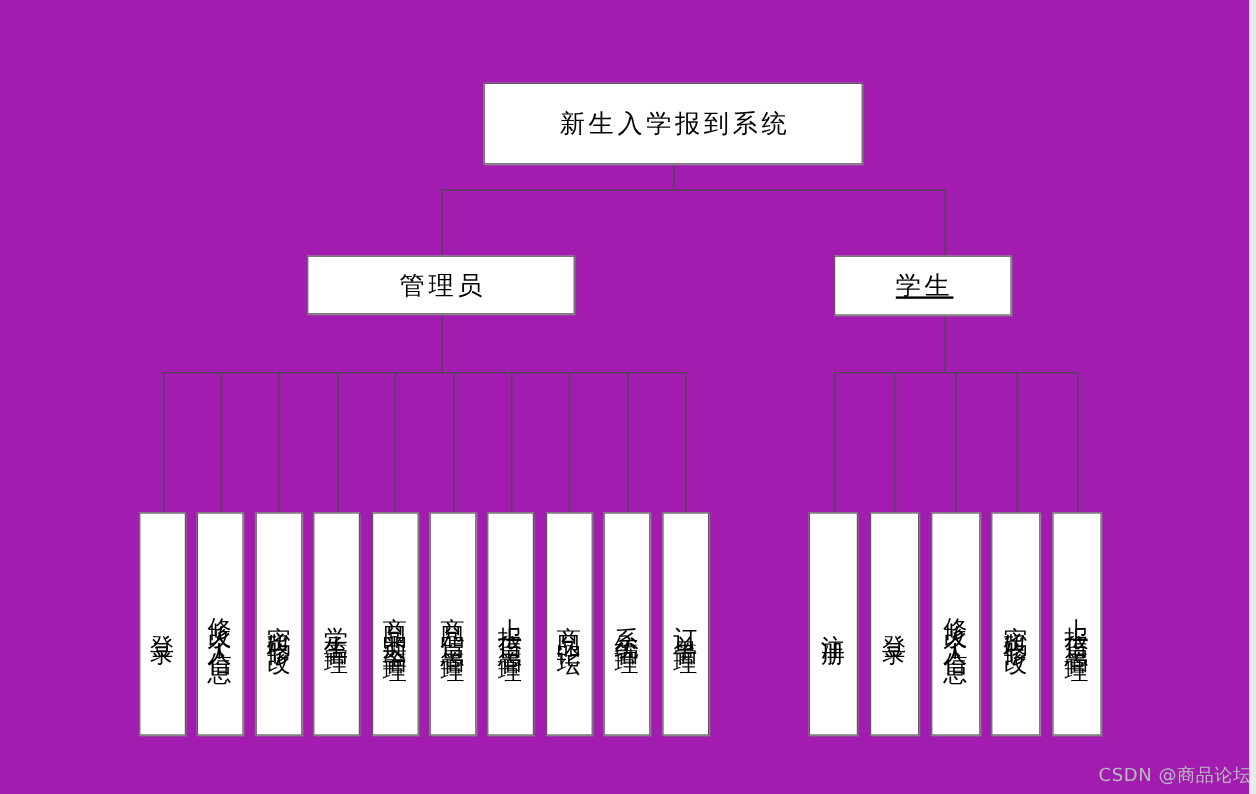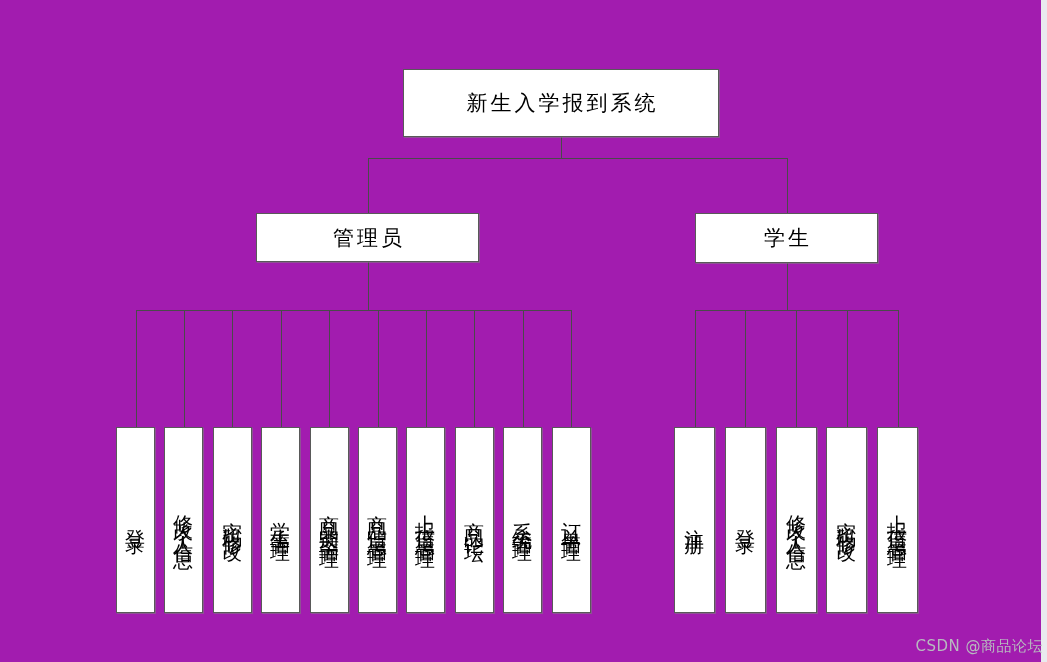--- a/index.html
+++ b/index.html
@@ -91,21 +91,21 @@
       <div class="line" style="left: 898px; top: 310px; width: 1px; height: 117px;"></div>
     </div>
 
   <div class="node" id="root-node" style="left:403px; top:69px; width:316px; height:68px;">
     <span class="hlabel">新生入学报到系统</span>
   </div>
 
   <div class="node" id="branch-admin" style="left:256px; top:213px; width:223px; height:49px;">
     <span class="hlabel">管理员</span>
   </div>
-  <div class="node" id="branch-student" style="left:695px; top:213px; width:183px; height:50px;">
+  <div class="node" id="branch-student" style="left:695px; top:213px; width:148px; height:50px;text-decoration:underline;">
     <span class="hlabel">学生</span>
   </div>
 
   <div id="leaves">
       <div class="node" style="left: 116px; top: 427px; width: 39px; height: 186px;">
         <span class="vtext">登录</span>
       </div>
       <div class="node" style="left: 164px; top: 427px; width: 39px; height: 186px;">
         <span class="vtext">修改个人信息</span>
       </div>

